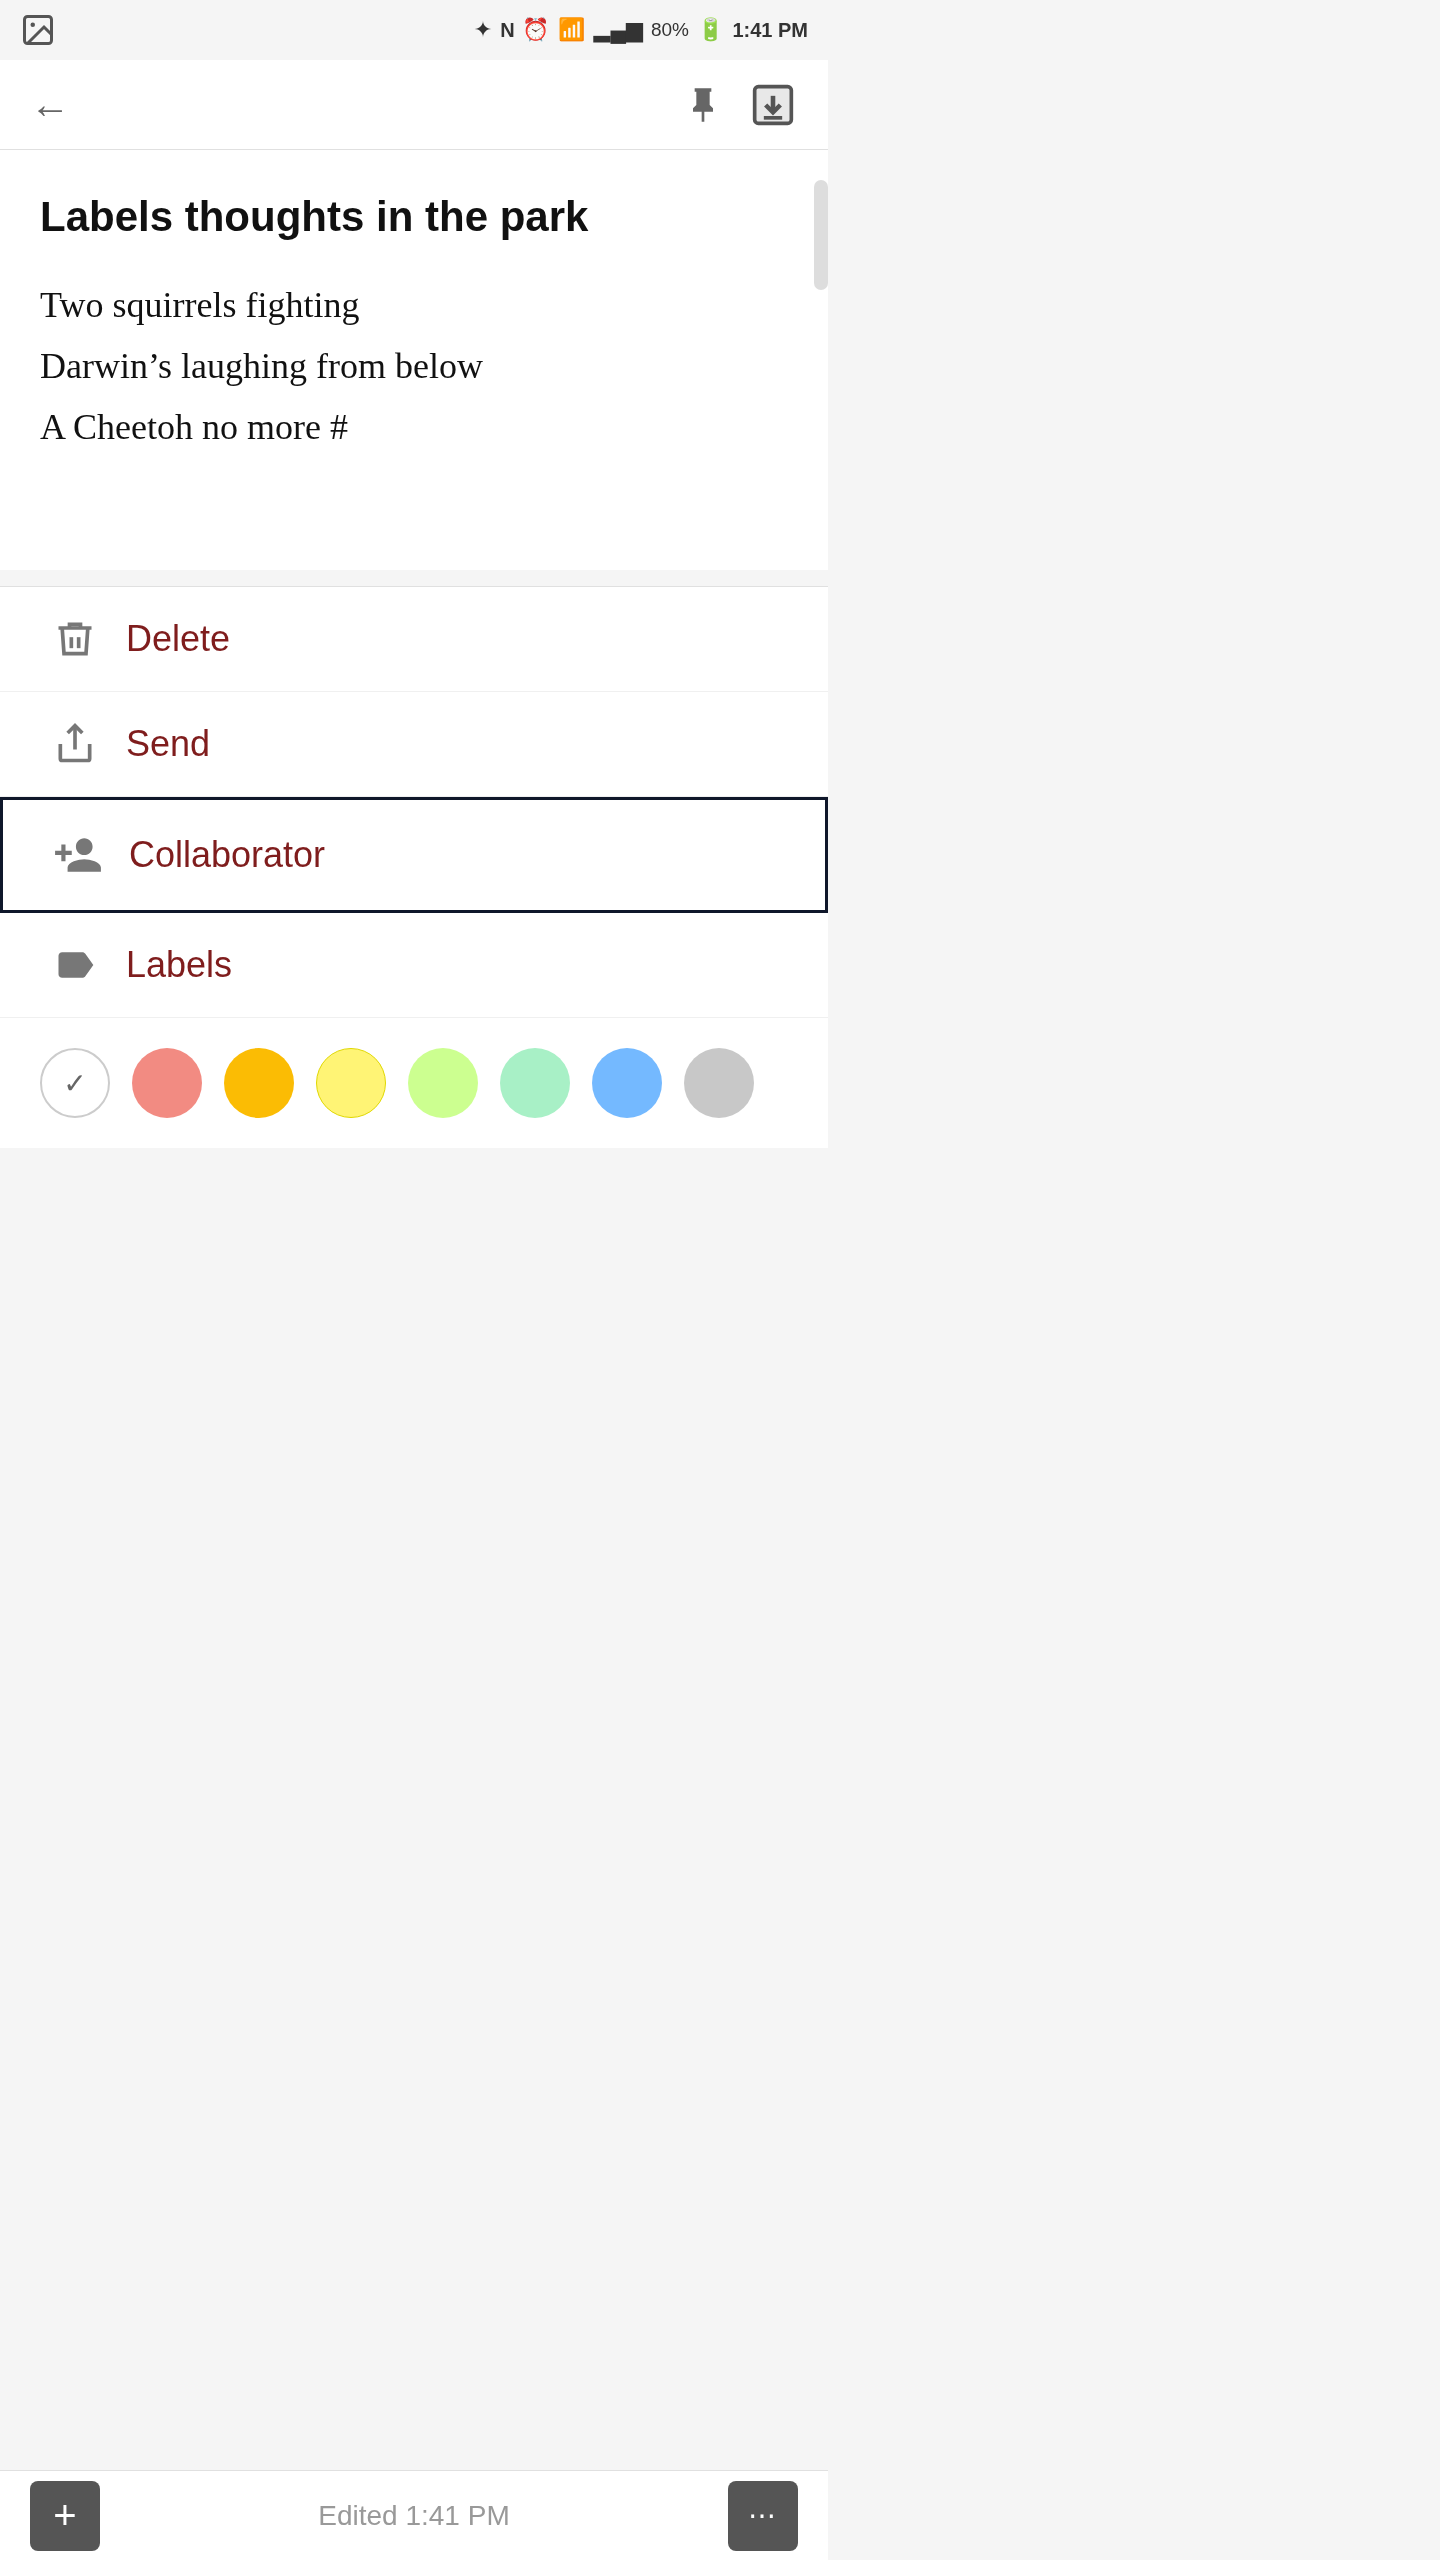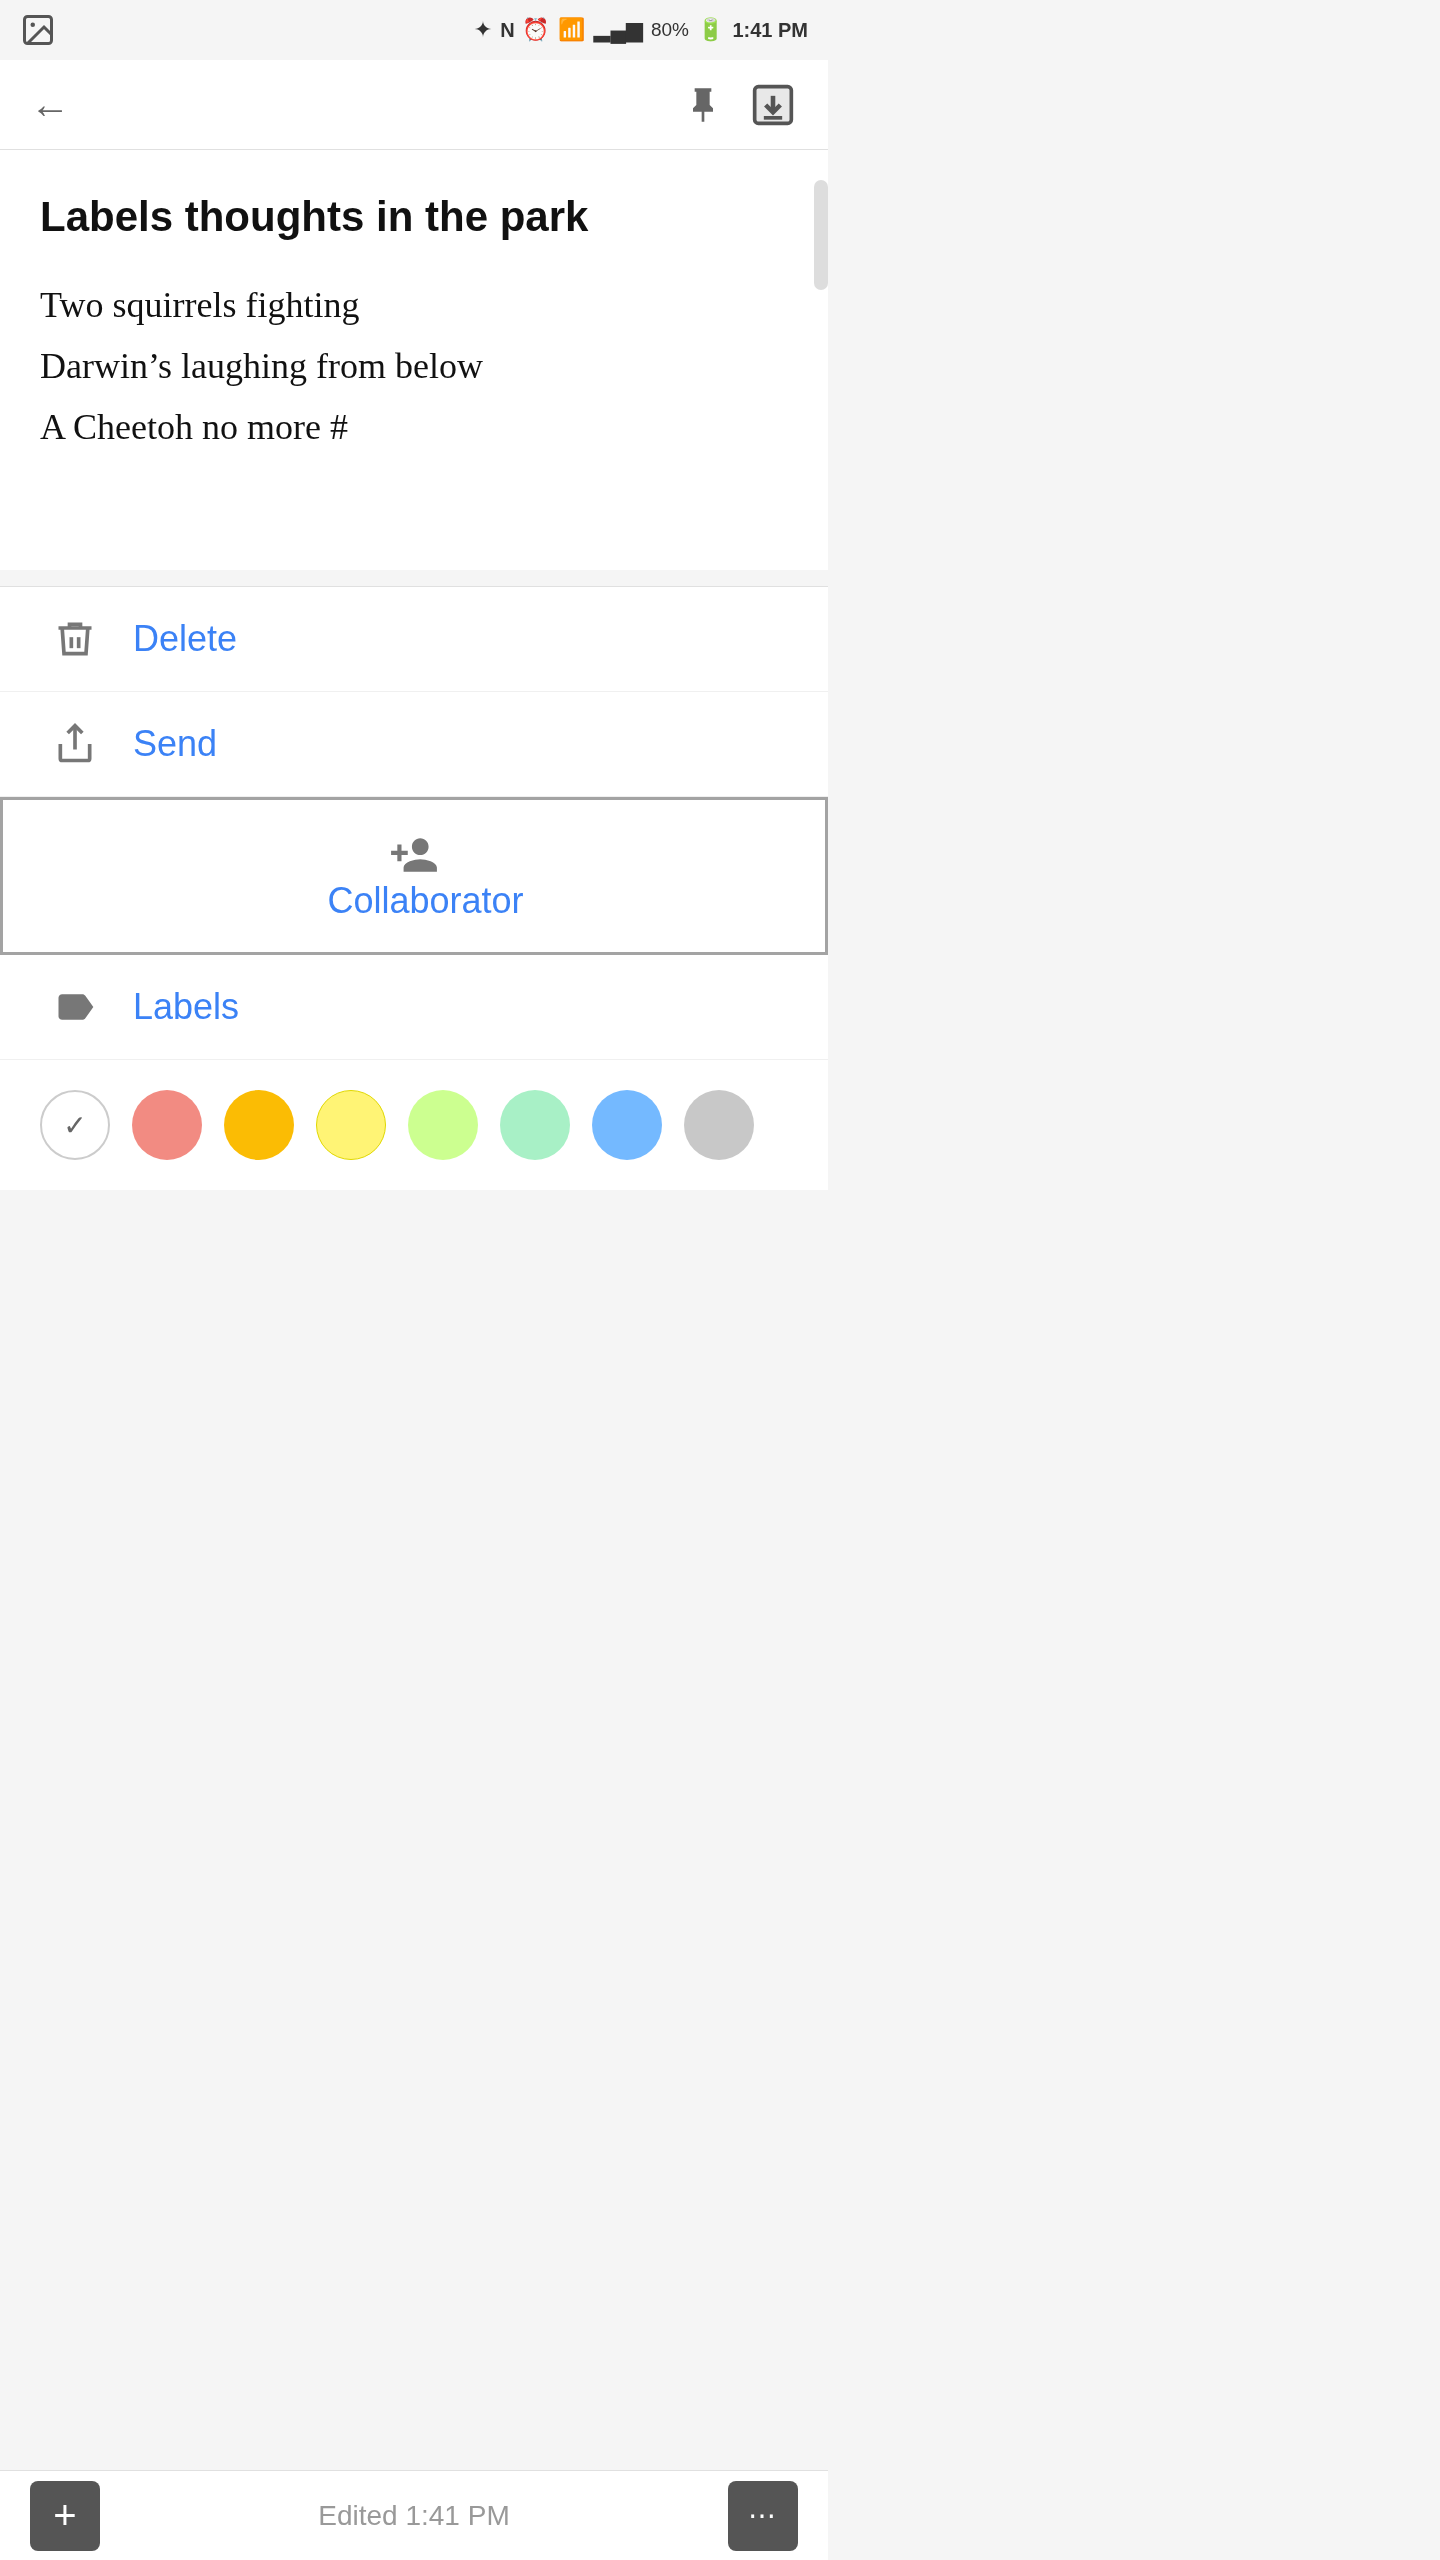--- a/index.html
+++ b/index.html
@@ -141,22 +141,22 @@
       width: 70px;
       display: flex;
       align-items: center;
       justify-content: center;
       color: #666;
     }
 
     .menu-label {
       font-family: sans-serif;
       font-size: 36px;
-      color: #3b82f6;
-      margin-left: 23px;
+      color: #7f1d1d;
+      margin-left: 16px;
     }
 
     
     .color-picker {
       background: #fff;
       padding: 30px 40px;
       display: flex;
       align-items: center;
       gap: 22px;
       flex-wrap: wrap;
@@ -310,21 +310,21 @@
     <div class="menu-icon">
       <svg width="44" height="44" viewBox="0 0 24 24" fill="none" stroke="#777" stroke-width="2">
         <path d="M4 12v8a1 1 0 001 1h14a1 1 0 001-1v-8"></path>
         <polyline points="16 6 12 2 8 6"></polyline>
         <line x1="12" y1="2" x2="12" y2="15"></line>
       </svg>
     </div>
     <span class="menu-label">Send</span>
   </div>
 
-  <div class="menu-item selected" style="border:3px solid #a3a3a3; background:#fff;flex-direction:column;">
+  <div class="menu-item selected" style="border:3px solid #0f172a; background:#fff;">
     <div class="menu-icon">
       <svg width="50" height="50" viewBox="0 0 24 24" fill="#777">
         <path d="M15 12c2.21 0 4-1.79 4-4s-1.79-4-4-4-4 1.79-4 4 1.79 4 4 4zm-9-2V7H4v3H1v2h3v3h2v-3h3v-2H6zm9 4c-2.67 0-8 1.34-8 4v2h16v-2c0-2.66-5.33-4-8-4z"></path>
       </svg>
     </div>
     <span class="menu-label">Collaborator</span>
   </div>
 
   <div class="menu-item">
     <div class="menu-icon">

